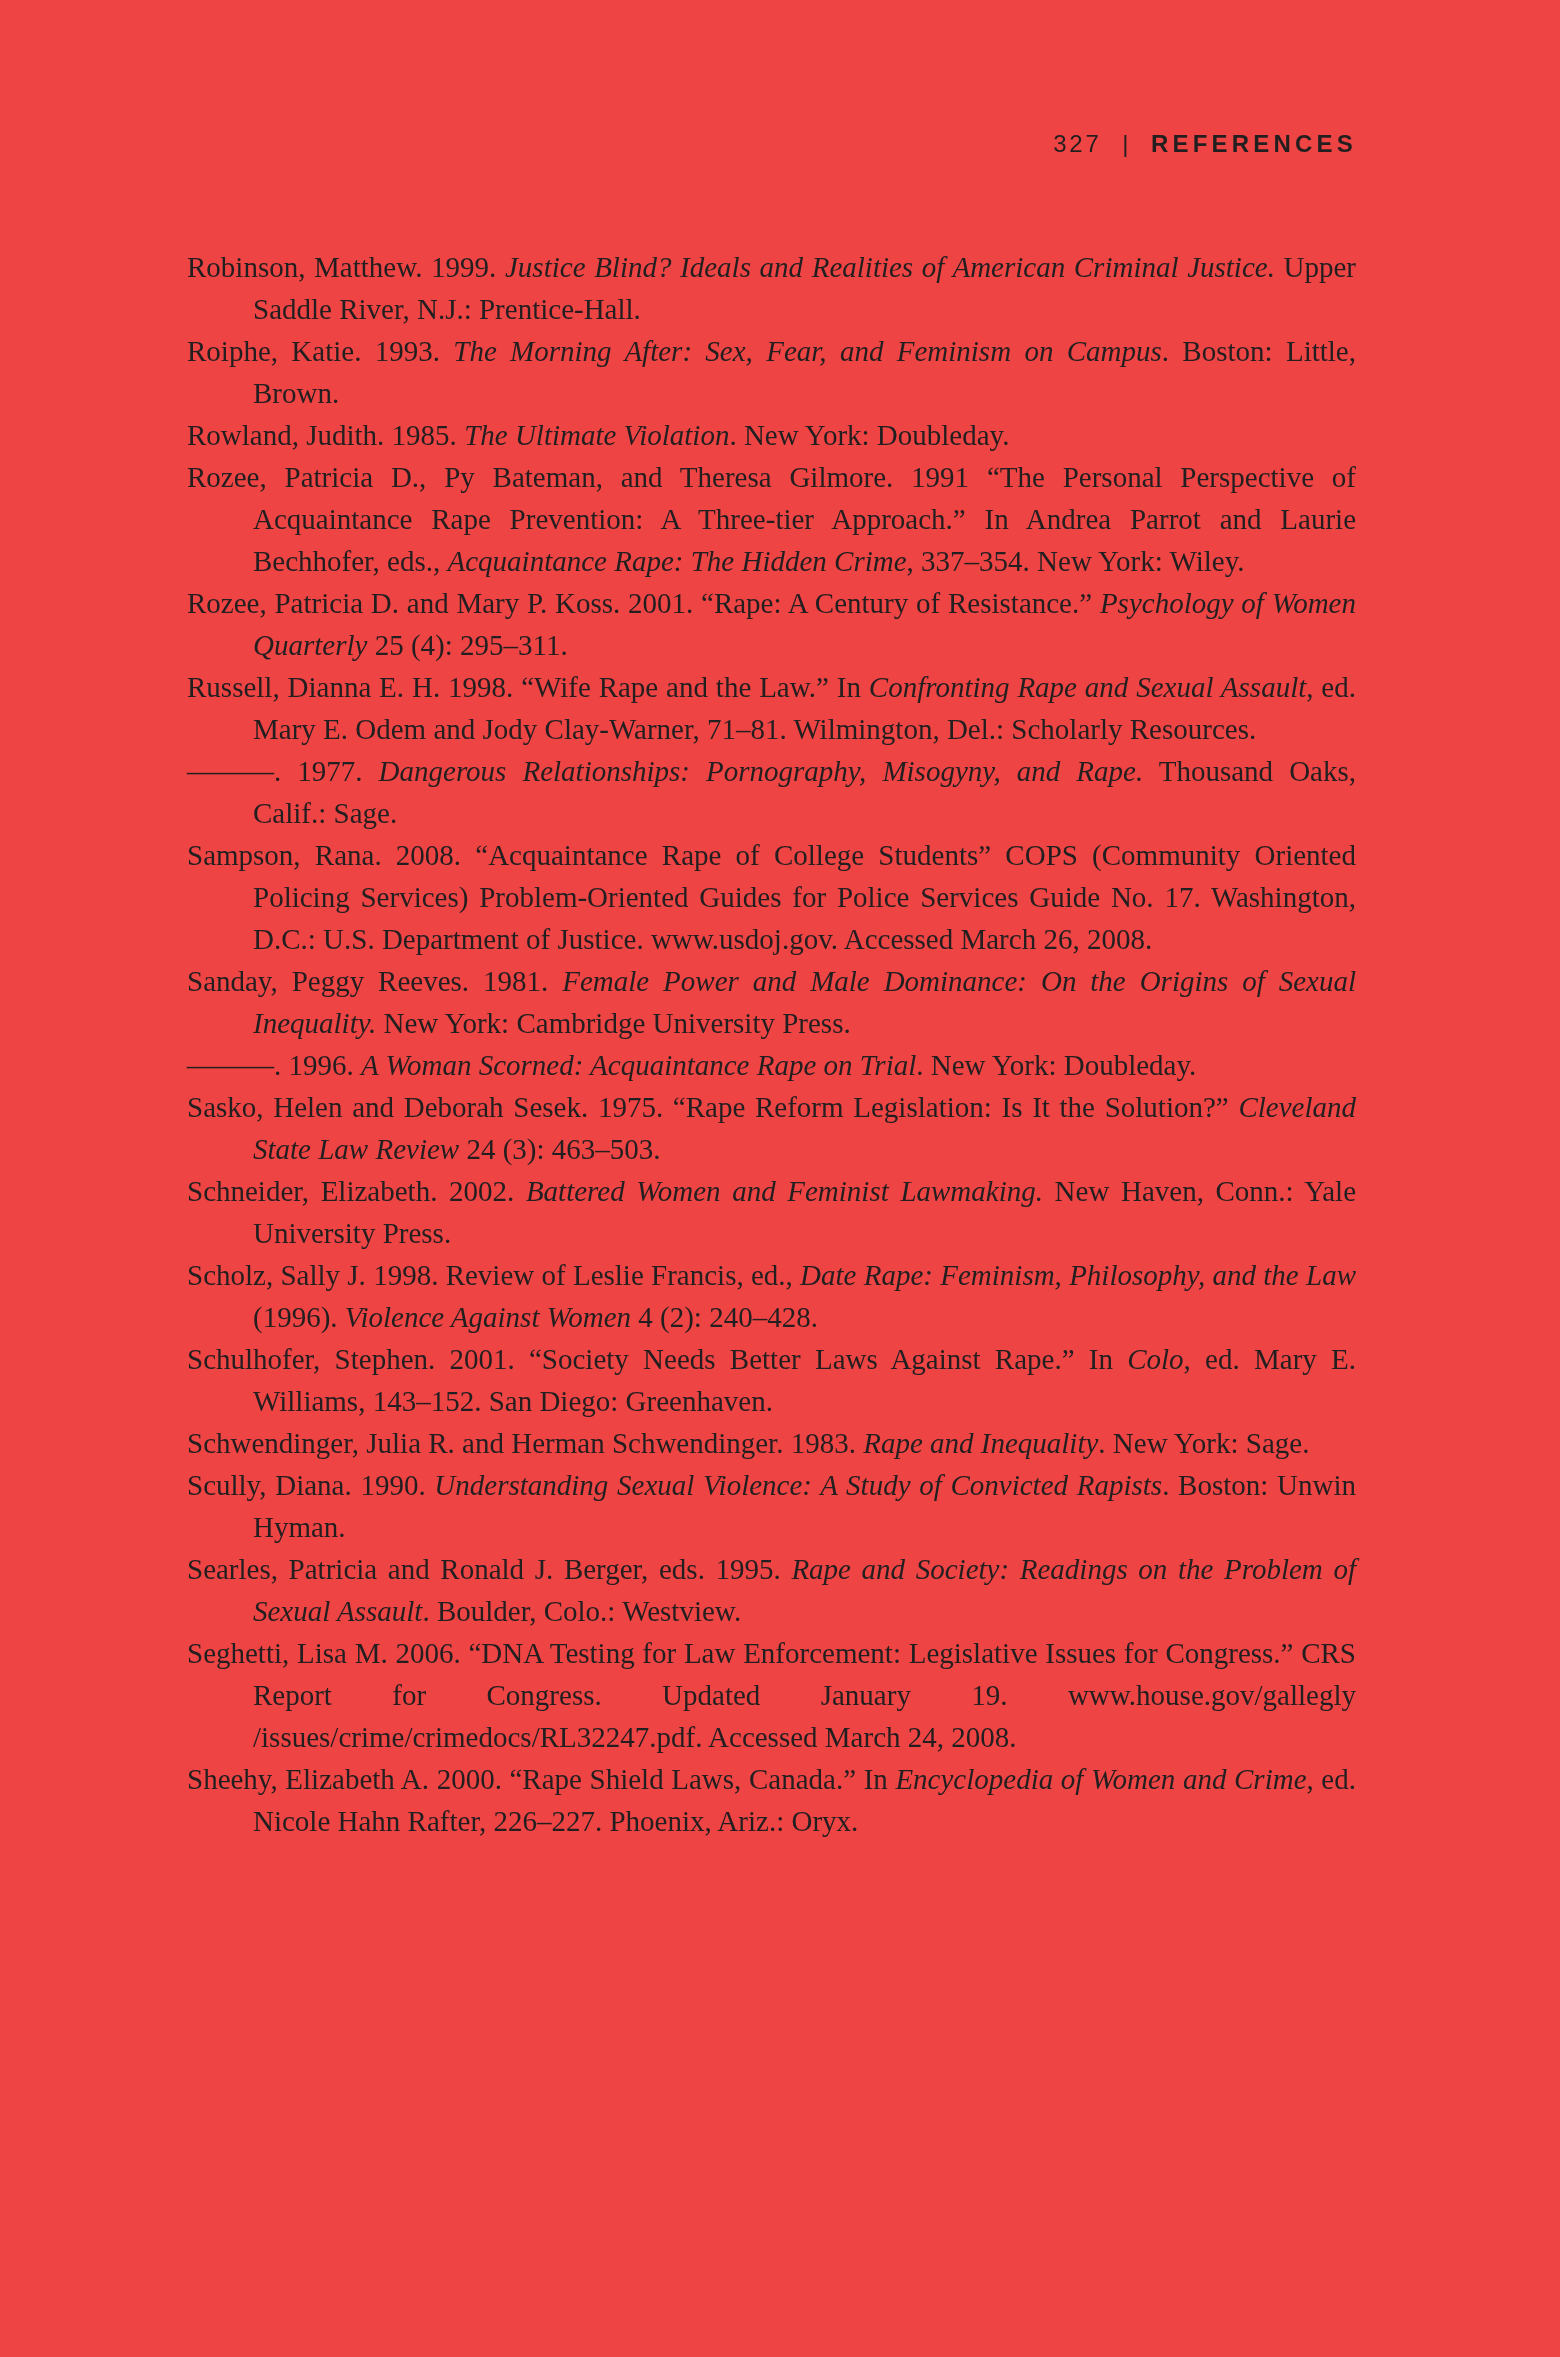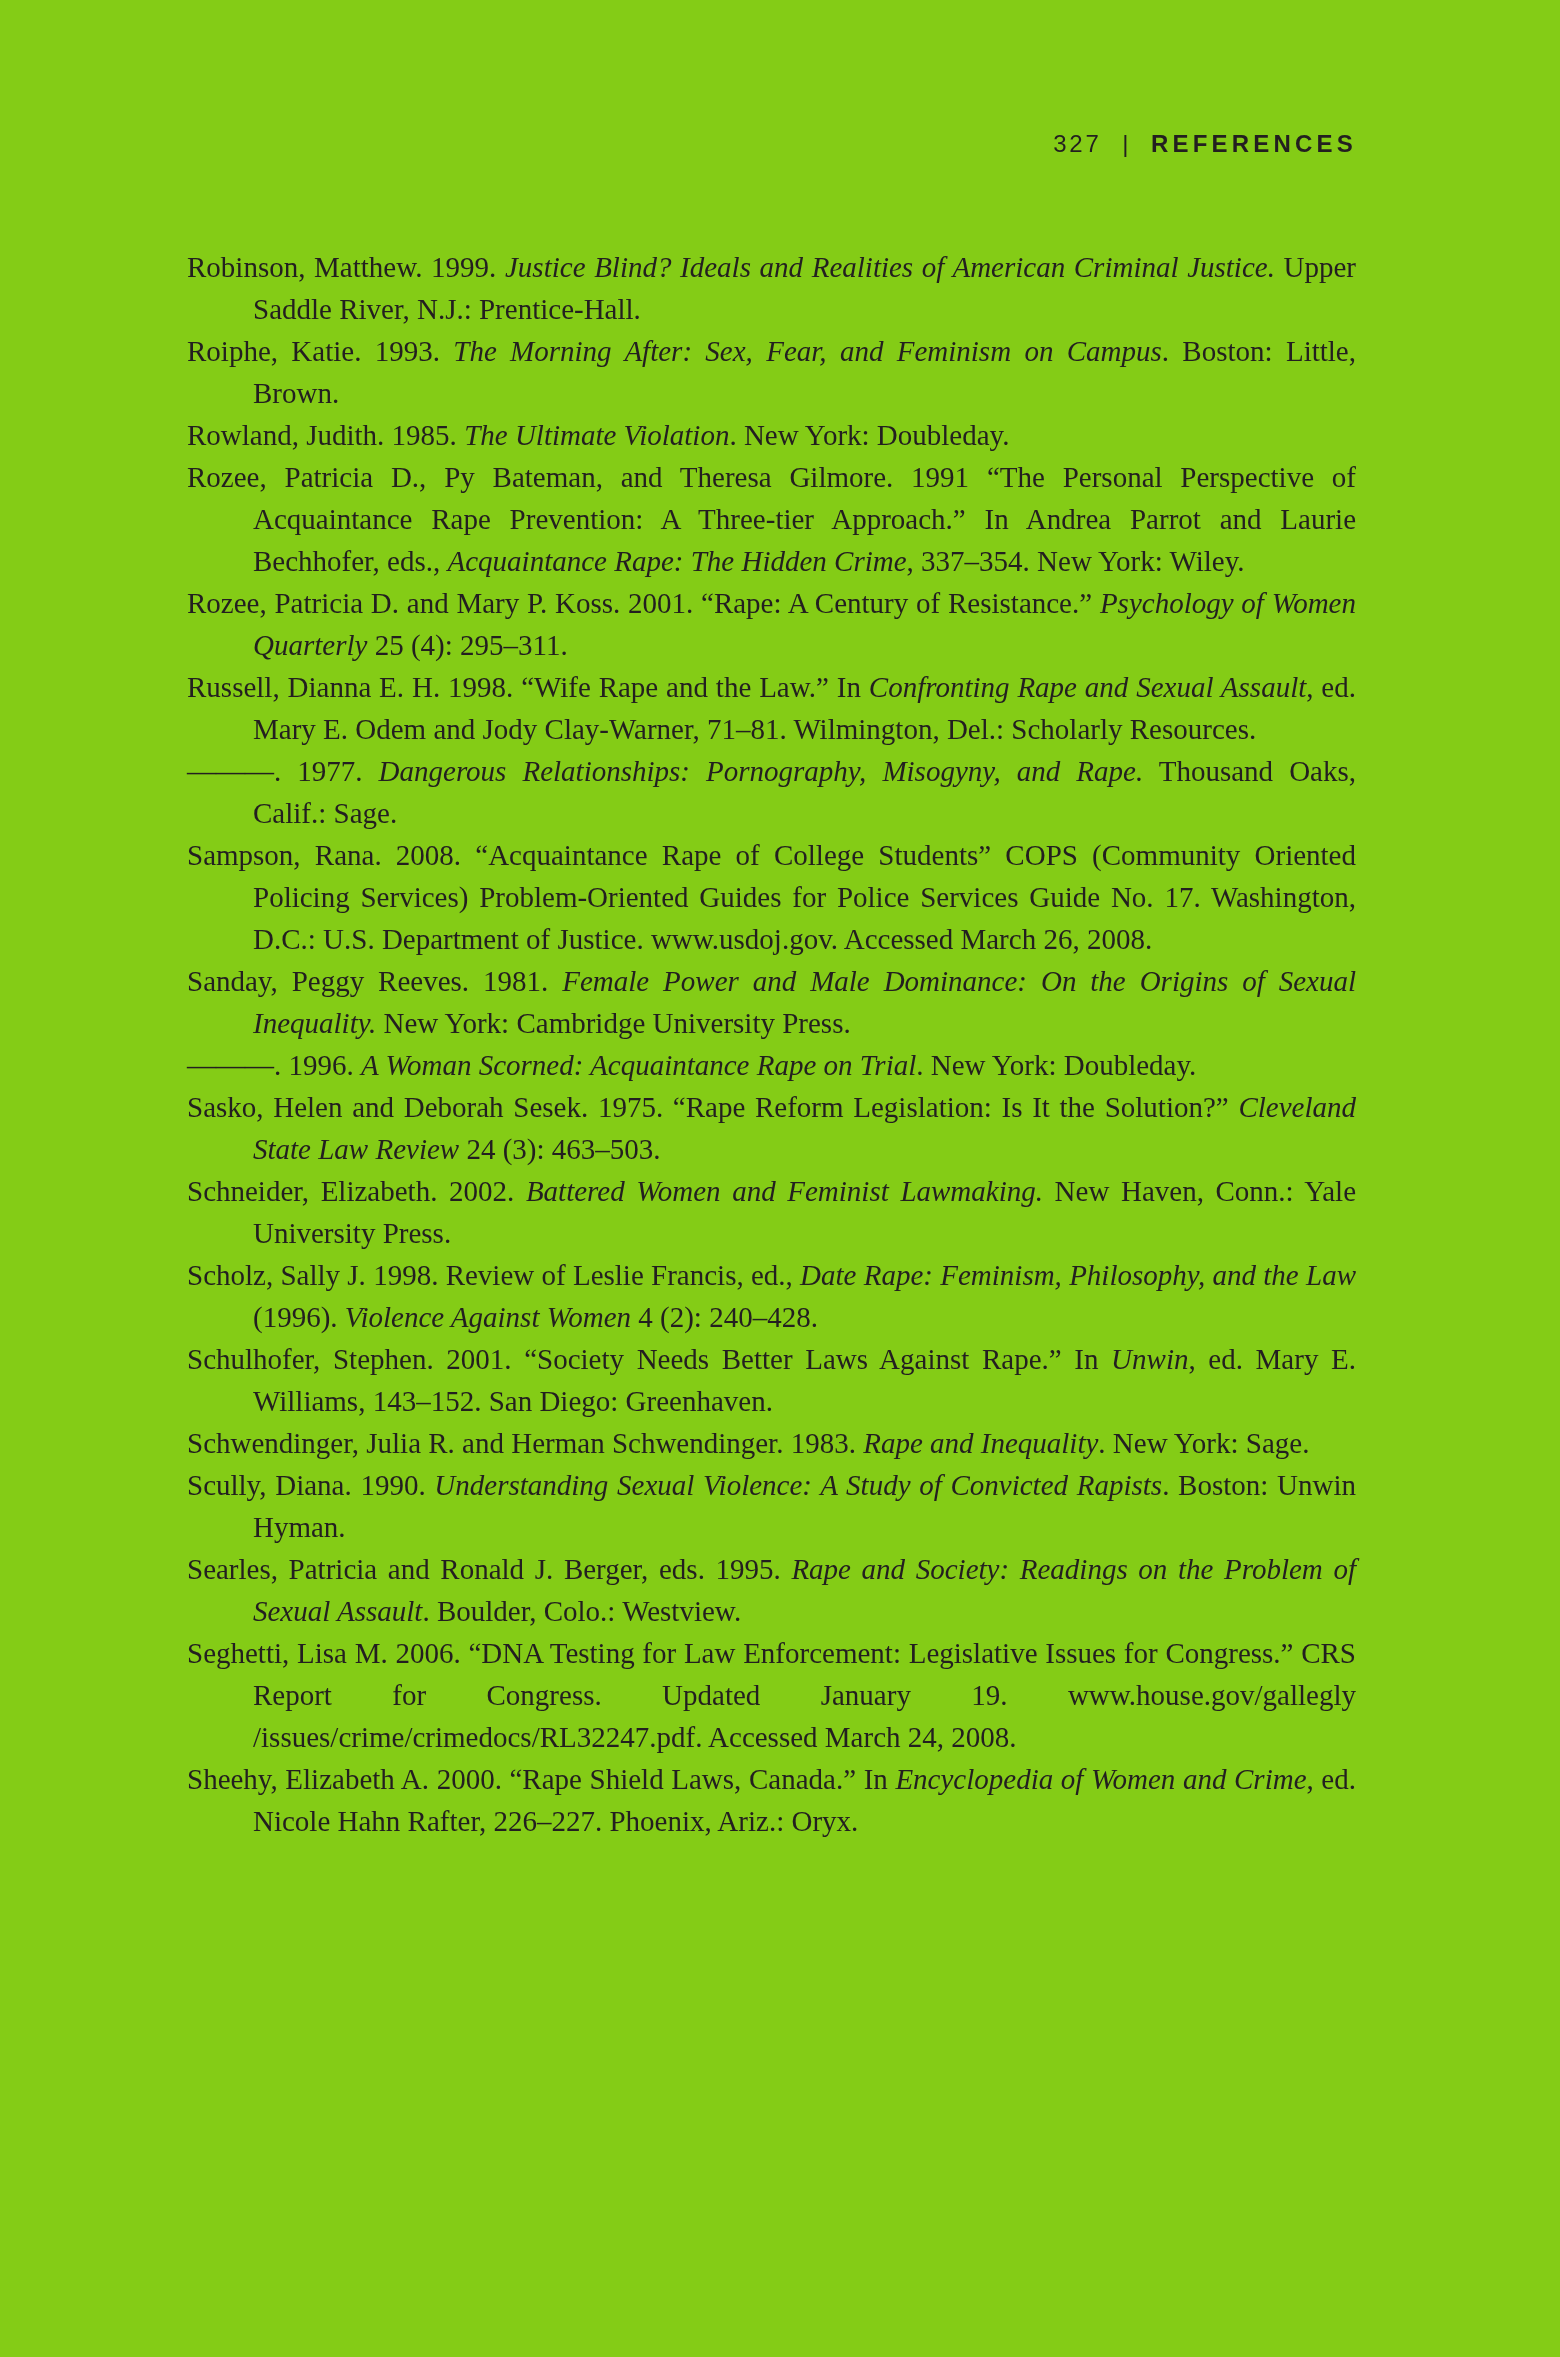--- a/index.html
+++ b/index.html
@@ -1,19 +1,19 @@
 <!DOCTYPE html>
 <html style="font-size:15px"><head>
 <meta charset="utf-8">
 <style>
   html, body { margin: 0; padding: 0; background: #ffffff; }
   body { width: 1561px; height: 2357px; position: relative; overflow: hidden; }
   .page {
     position: absolute; left: 0; top: 0; width: 1561px; height: 2357px;
-    background: #84cc16; color: #231f20;
+    background: #ef4444; color: #231f20;
   }
   .running-head {
     position: absolute; top: 129px; right: 204px;
     font-family: "Liberation Sans", sans-serif;
     font-size: 24px; line-height: 30px; color: #231f20;
     display: flex; align-items: baseline;
   }
   .folio { letter-spacing: 2.8px; font-weight: normal; }
   .sep { margin: 0 22.5px 0 20.6px; font-weight: normal; }
   .section-title { font-weight: bold; letter-spacing: 4.2px; }
@@ -45,21 +45,21 @@
       <p class="ref"><span>Rozee, Patricia D., Py Bateman, and Theresa Gilmore. 1991 “The Personal Perspective of Acquaintance Rape Prevention: A Three-tier Approach.” In Andrea Parrot and Laurie Bechhofer, eds., </span><i>Acquaintance Rape: The Hidden Crime</i><span>, 337–354. New York: Wiley.</span></p>
       <p class="ref"><span>Rozee, Patricia D. and Mary P. Koss. 2001. “Rape: A Century of Resistance.” </span><i>Psychology of Women Quarterly</i><span> 25 (4): 295–311.</span></p>
       <p class="ref"><span>Russell, Dianna E. H. 1998. “Wife Rape and the Law.” In </span><i>Confronting Rape and Sexual As­sault</i><span>, ed. Mary E. Odem and Jody Clay-Warner, 71–81. Wilmington, Del.: Scholarly Resources.</span></p>
       <p class="ref"><span>———. 1977. </span><i>Dangerous Relationships: Pornography, Misogyny, and Rape.</i><span> Thousand Oaks, Calif.: Sage.</span></p>
       <p class="ref"><span>Sampson, Rana. 2008. “Acquaintance Rape of College Students” COPS (Community Oriented Policing Services) Problem-Oriented Guides for Police Services Guide No. 17. Washington, D.C.: U.S. Department of Justice. www.usdoj.gov. Accessed March 26, 2008.</span></p>
       <p class="ref"><span>Sanday, Peggy Reeves. 1981. </span><i>Female Power and Male Dominance: On the Origins of Sexual Inequality.</i><span> New York: Cambridge University Press.</span></p>
       <p class="ref"><span>———. 1996. </span><i>A Woman Scorned: Acquaintance Rape on Trial</i><span>. New York: Doubleday.</span></p>
       <p class="ref"><span>Sasko, Helen and Deborah Sesek. 1975. “Rape Reform Legislation: Is It the Solution?” </span><i>Cleveland State Law Review</i><span> 24 (3): 463–503.</span></p>
       <p class="ref"><span>Schneider, Elizabeth. 2002. </span><i>Battered Women and Feminist Lawmaking.</i><span> New Haven, Conn.: Yale University Press.</span></p>
       <p class="ref"><span>Scholz, Sally J. 1998. Review of Leslie Francis, ed., </span><i>Date Rape: Feminism, Philosophy, and the Law</i><span> (1996). </span><i>Violence Against Women</i><span> 4 (2): 240–428.</span></p>
-      <p class="ref"><span>Schulhofer, Stephen. 2001. “Society Needs Better Laws Against Rape.” In </span><i>Unwin</i><span>, ed. Mary E. Williams, 143–152. San Diego: Greenhaven.</span></p>
+      <p class="ref"><span>Schulhofer, Stephen. 2001. “Society Needs Better Laws Against Rape.” In </span><i>Colo</i><span>, ed. Mary E. Williams, 143–152. San Diego: Greenhaven.</span></p>
       <p class="ref"><span>Schwendinger, Julia R. and Herman Schwendinger. 1983. </span><i>Rape and Inequality</i><span>. New York: Sage.</span></p>
       <p class="ref"><span>Scully, Diana. 1990. </span><i>Understanding Sexual Violence: A Study of Convicted Rapists</i><span>. Boston: Unwin Hyman.</span></p>
       <p class="ref"><span>Searles, Patricia and Ronald J. Berger, eds. 1995. </span><i>Rape and Society: Readings on the Prob­lem of Sexual Assault</i><span>. Boulder, Colo.: Westview.</span></p>
       <p class="ref"><span>Seghetti, Lisa M. 2006. “DNA Testing for Law Enforcement: Legislative Issues for Con­gress.” CRS Report for Congress. Updated January 19. www.house.gov/gallegly /issues/crime/crimedocs/RL32247.pdf. Accessed March 24, 2008.</span></p>
       <p class="ref"><span>Sheehy, Elizabeth A. 2000. “Rape Shield Laws, Canada.” In </span><i>Encyclopedia of Women and Crime</i><span>, ed. Nicole Hahn Rafter, 226–227. Phoenix, Ariz.: Oryx.</span></p>
     </div>
 </div>
 
 
 </body></html>

